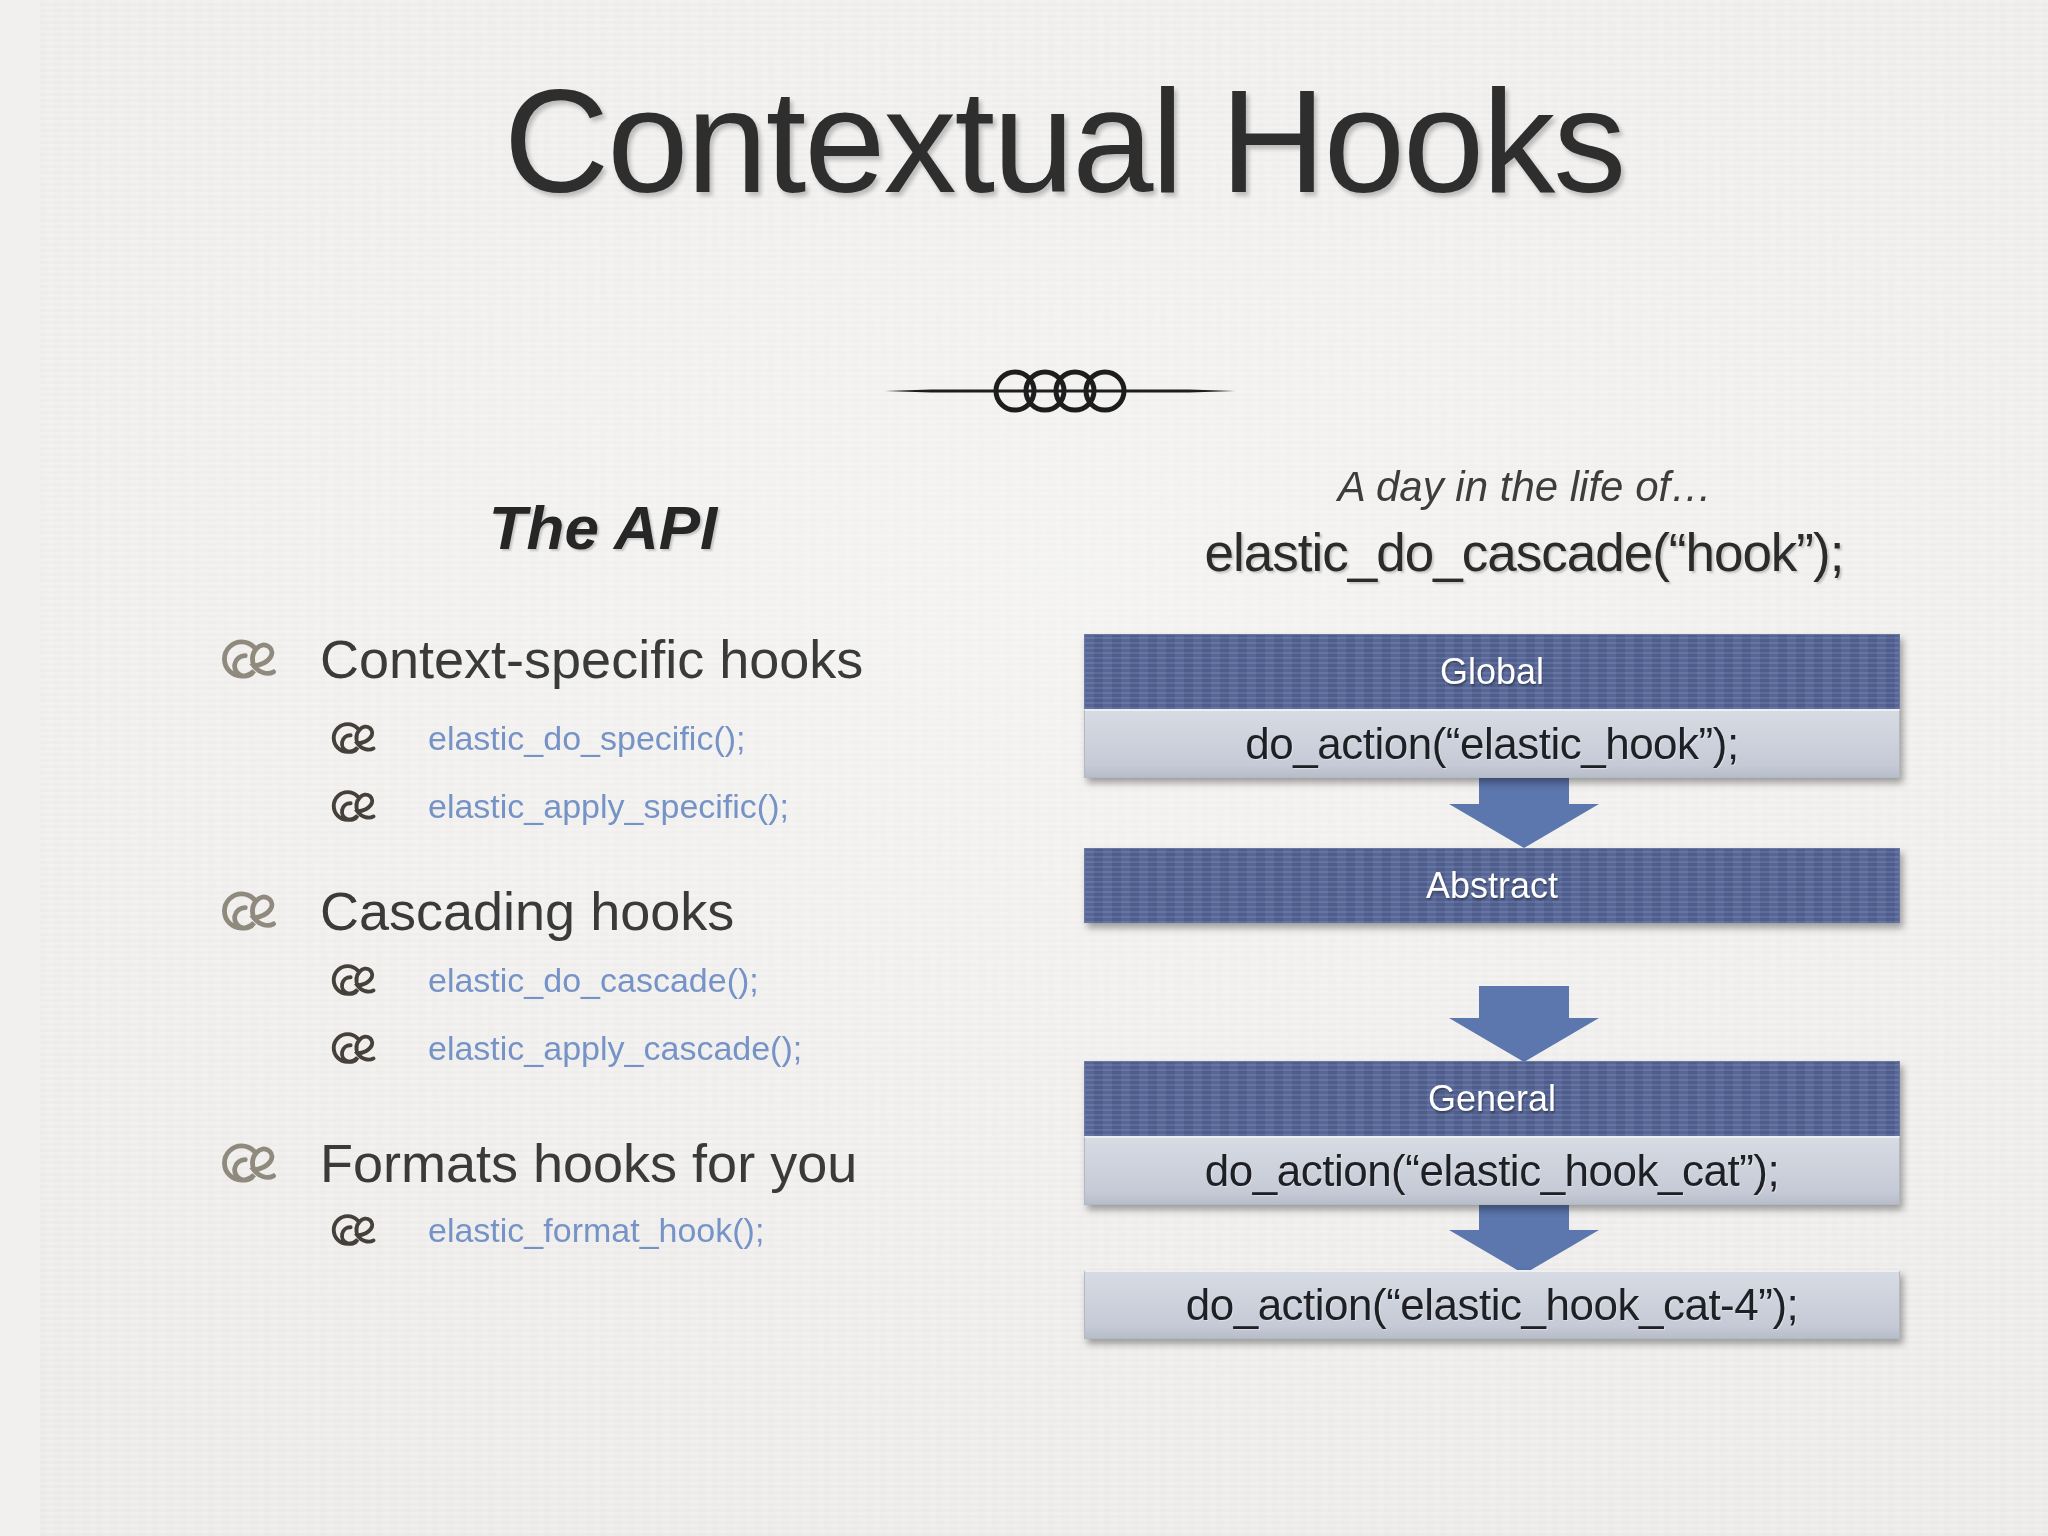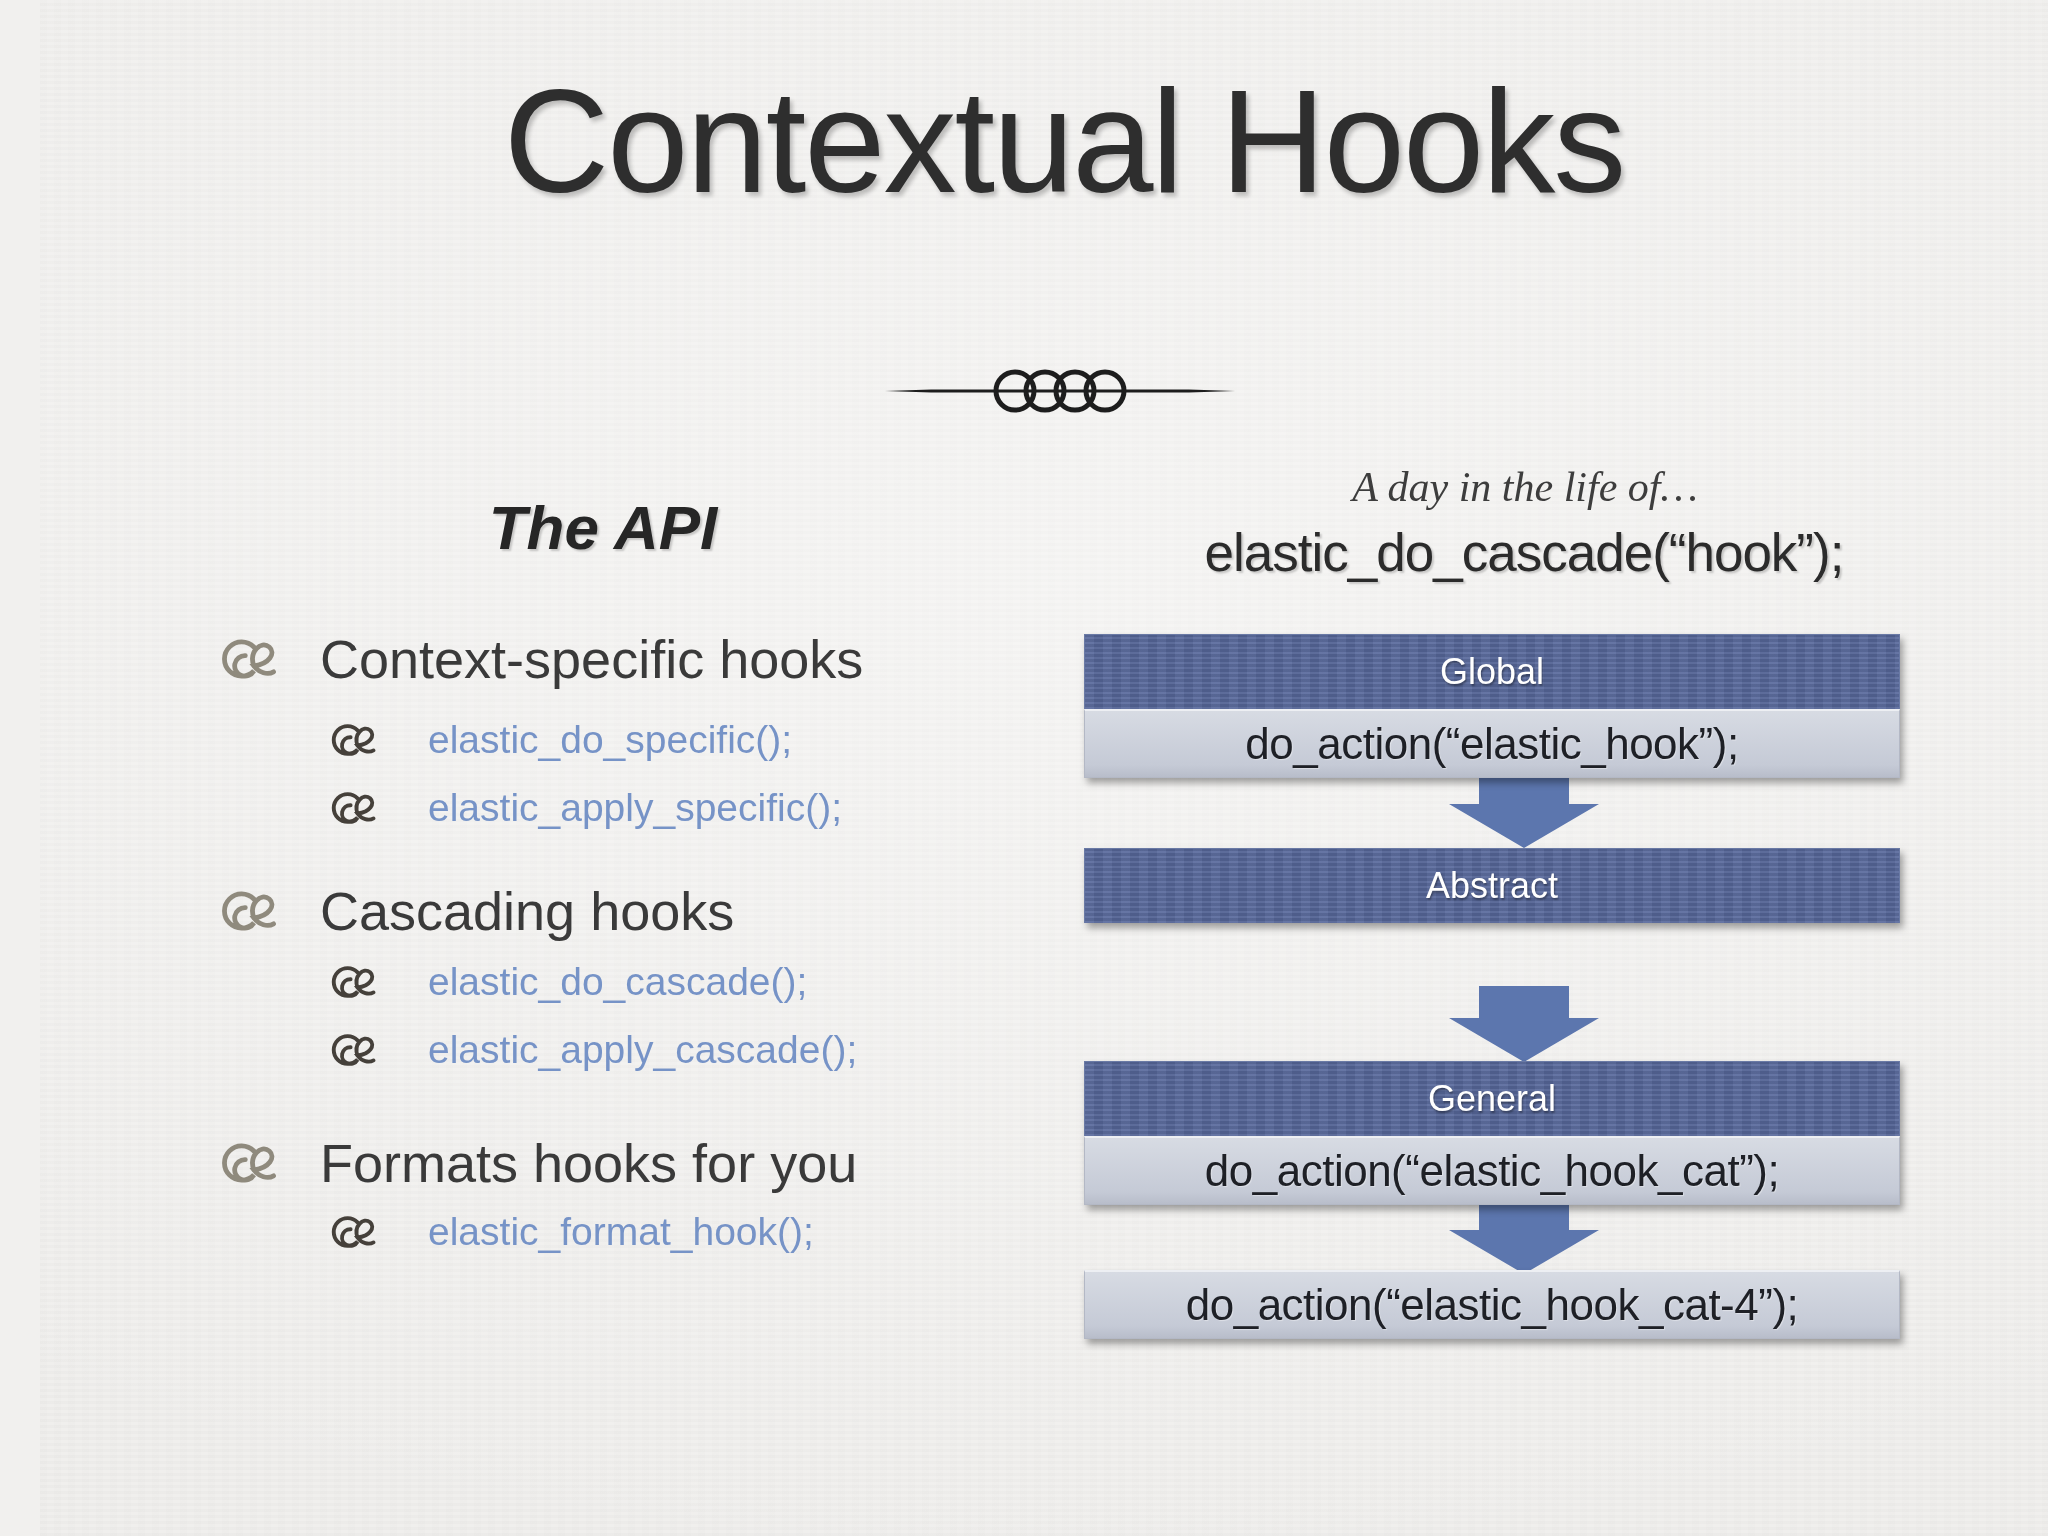--- a/index.html
+++ b/index.html
@@ -35,27 +35,27 @@
     font-size: 62px; font-weight: bold; color: #262626;
     text-shadow: 2px 2px 2px rgba(0,0,0,0.18);
     font-style: italic;
   }
   .bullet-line { position: absolute; display: flex; align-items: center; }
   .bullet-line.lv1 { left: 176px; }
   .bullet-line.lv1 .glyph { width: 62px; height: 48px; color: #8f8a7d; margin-right: 42px; flex: none; }
   .bullet-line.lv1 .blabel { font-size: 54px; color: #3a3a3a; white-space: nowrap; }
   .bullet-line.lv2 { left: 287px; }
   .bullet-line.lv2 .glyph { width: 50px; height: 40px; color: #45403a; margin-right: 51px; flex: none; }
-  .bullet-line.lv2 .blabel { font-size: 39px; color: #7693c7; white-space: nowrap; text-align: center; }
+  .bullet-line.lv2 .blabel { font-size: 34px; color: #7693c7; white-space: nowrap; text-align: center; }
   .glyph svg { width: 100%; height: 100%; display: block; }
 
   .rcaption {
     position: absolute; top: 463px; left: 1130px; width: 710px;
     text-align: center; font-style: italic;
-    font-size: 42px; color: #3d3d3d; font-family: Liberation Serif, serif;
+    font-size: 42px; color: #3d3d3d;
   }
   .rcode {
     position: absolute; top: 522px; left: 1076px; width: 816px;
     text-align: center; font-weight: normal; letter-spacing: -1px;
     font-size: 53px; color: #2b2b2b;
     text-shadow: 2px 2px 2px rgba(0,0,0,0.18);
   }
 
   .flow-arrow {
     position: absolute; left: 1409px; width: 150px; height: 76px;

